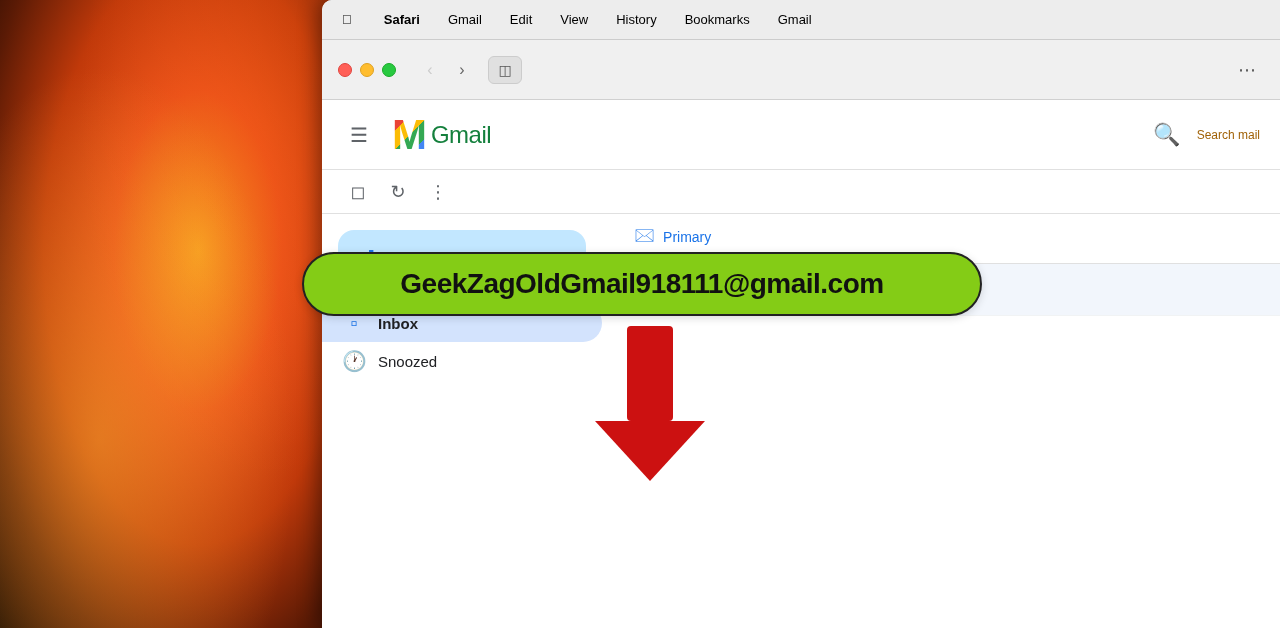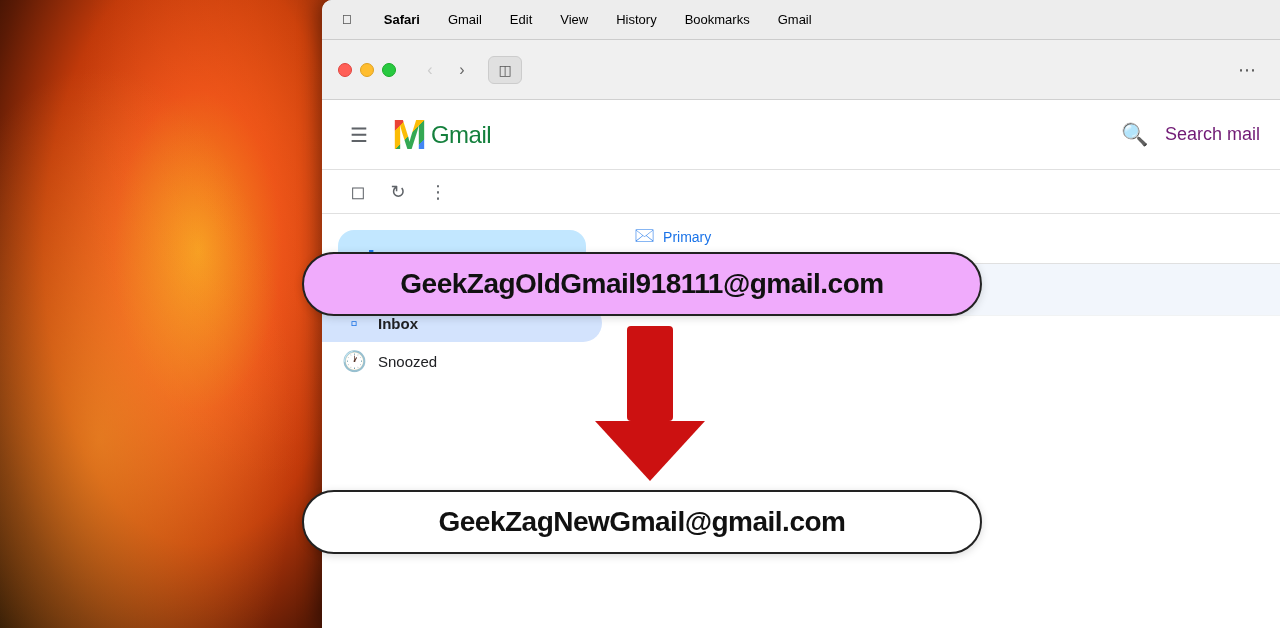--- a/index.html
+++ b/index.html
@@ -202,22 +202,22 @@
       gap: 16px;
       margin-left: auto;
     }
 
     .search-icon-wrap {
       font-size: 22px;
       color: #5f6368;
     }
 
     .search-placeholder {
-      font-size: 18px;
-      color: #701a75;
+      font-size: 12px;
+      color: #a16207;
     }
 
     
     .gmail-toolbar-row {
       position: absolute;
       top: 170px; left: 0;
       width: 100%;
       height: 44px;
       background: #fff;
       display: flex;
@@ -377,21 +377,21 @@
       z-index: 100;
     }
 
     
     .label-box-old {
       position: absolute;
       left: 302px;
       top: 252px;
       width: 680px;
       height: 64px;
-      background: #f0abfc;
+      background: #84cc16;
       border-radius: 32px;
       border: 2px solid #222;
       display: flex;
       align-items: center;
       justify-content: center;
       box-shadow: 0 2px 8px rgba(0,0,0,0.15);
     }
     .label-box-old .label-text {
       font-size: 28px;
       font-weight: 800;
@@ -543,17 +543,14 @@
 
   <div class="arrow-down">
     <svg class="arrow-svg" viewBox="0 0 110 155" xmlns="http://www.w3.org/2000/svg">
 
       <rect x="32" y="0" width="46" height="95" fill="#cc1111" rx="4"></rect>
 
       <polygon points="0,95 110,95 55,155" fill="#cc1111"></polygon>
     </svg>
   </div>
 
-  <div class="label-box-new">
-    <span class="label-text">GeekZagNewGmail@gmail.com</span>
-  </div>
 
 </div>
 
 </body></html>

